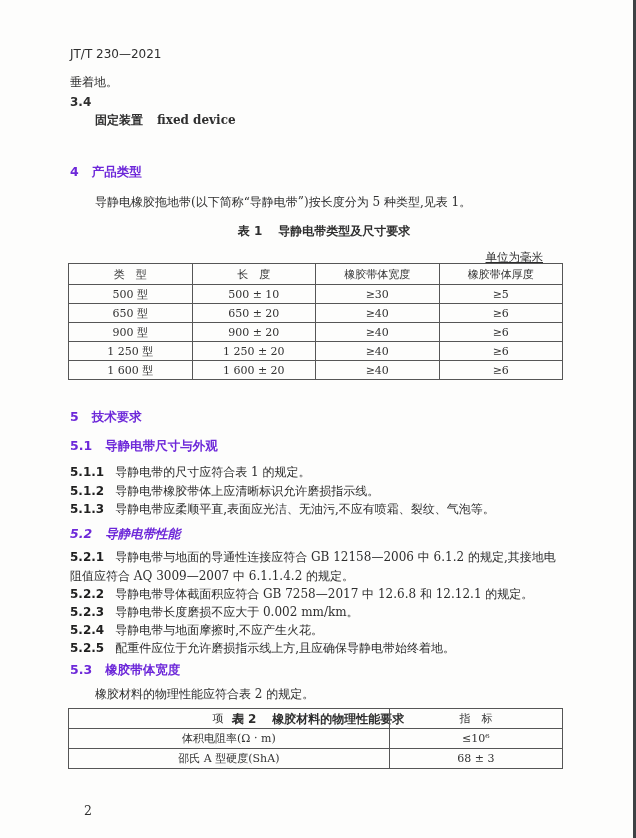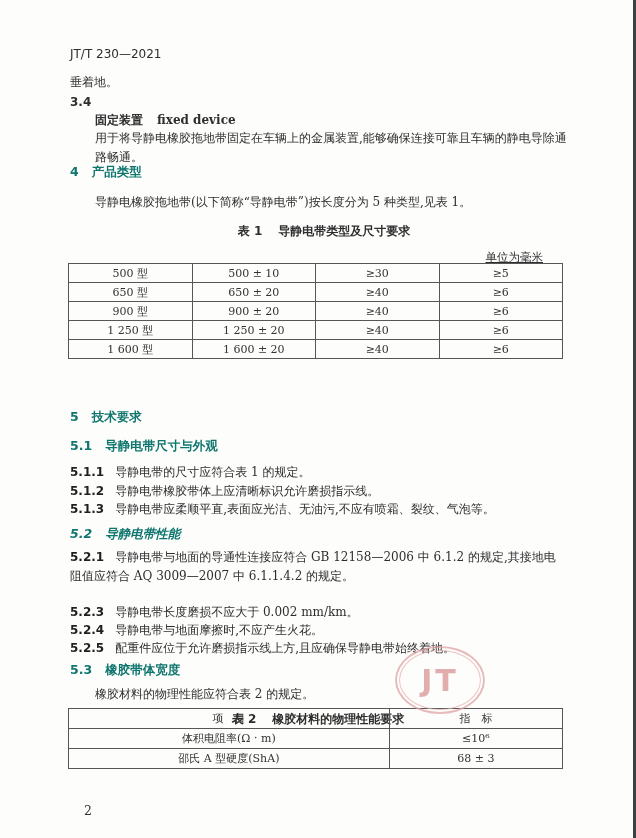--- a/index.html
+++ b/index.html
@@ -6,21 +6,21 @@
   .page {
     position:relative; width:636px; height:838px; margin:0 auto;
     background:#fdfdfc; overflow:hidden;
     font-family:"DejaVu Serif","Liberation Serif",serif;
     color:#2e2e2e;
   }
   .edge-right { position:absolute; right:0; top:0; width:3px; height:838px; background:#3e4245; }
   .blk { position:absolute; font-size:12px; line-height:19px; z-index:1; }
   .sans { font-family:"DejaVu Sans","Liberation Sans",sans-serif; }
   .bold { font-weight:bold; }
-  .heading { font-size:12.5px; color:#0f766e; }
+  .heading { font-size:12.5px; color:#6d28d9; }
   .heading .hnum { margin-right:13px; }
   .clause { width:497px; }
   .clause .cnum { font-family:"DejaVu Sans","Liberation Sans",sans-serif; font-weight:bold; margin-right:11px; font-size:12px; color:#1f1f1f; }
   .indent { left:95px; }
   .margin { left:70px; }
   .center-blk { left:0; width:636px; text-align:center; }
   .unit-note { left:68px; width:495px; text-align:right; padding-right:20px; box-sizing:border-box; font-size:11.5px; }
   .tbl { position:absolute; left:68px; width:495px; border-collapse:collapse; table-layout:fixed;
          font-size:11px; color:#333; z-index:1; border:1.5px solid #4a4a4a; }
   .tbl td { border:1px solid #565656; text-align:center; vertical-align:middle; padding:0; overflow:hidden; white-space:nowrap; }
@@ -44,34 +44,39 @@
   <div class="edge-right"></div>
 
   <div class="blk sans margin" style="top:45px;">JT/T 230—2021</div>
 
   <div class="blk margin" style="top:73px;">垂着地。</div>
 
   <div class="blk sans bold margin" style="top:93px;">3.4</div>
   <div class="blk indent" style="top:111px;">
     <span class="sans bold">固定装置</span><span style="display:inline-block;width:14px;"></span><span class="bold">fixed device</span>
   </div>
-  <div class="blk indent" style="top:129px; width:480px;">用于将导静电橡胶拖地带固定在车辆上的金属装置,能够确保连接可靠且车辆的静电导除通路畅通。</div>
 
   <div class="blk sans bold heading margin" style="top:162px;">
     <span class="hnum">4</span><span>产品类型</span>
   </div>
   <div class="blk indent" style="top:193px; width:480px;">导静电橡胶拖地带(以下简称“导静电带”)按长度分为 5 种类型,见表 1。</div>
 
   <div class="blk sans bold center-blk" style="top:222px;padding-left:6px;">
     <span>表 1</span><span style="display:inline-block;width:16px;"></span><span>导静电带类型及尺寸要求</span>
   </div>
   <div class="blk unit-note" style="top:248px;text-decoration:underline;">单位为毫米</div>
 
   <table class="tbl tbl1">
     <tbody>
+        <tr class="hdr">
+      <td style="width:25%;">类　型</td>
+      <td style="width:25%;">长　度</td>
+      <td style="width:25%;">橡胶带体宽度</td>
+      <td style="width:25%;">橡胶带体厚度</td>
+    </tr>
     <tr>
       <td>500 型</td>
       <td>500 ± 10</td>
       <td>≥30</td>
       <td>≥5</td>
     </tr>
     <tr>
       <td>650 型</td>
       <td>650 ± 20</td>
       <td>≥40</td>
@@ -114,20 +119,23 @@
   <div class="blk clause margin" style="top:500px;">
     <span class="cnum">5.1.3</span><span>导静电带应柔顺平直,表面应光洁、无油污,不应有喷霜、裂纹、气泡等。</span>
   </div>
 
   <div class="blk sans bold heading margin" style="top:524px;font-style:italic;">
     <span class="hnum">5.2</span><span>导静电带性能</span>
   </div>
   <div class="blk clause margin" style="top:548px; line-height:18.5px;">
     <span class="cnum">5.2.1</span><span>导静电带与地面的导通性连接应符合 GB 12158—2006 中 6.1.2 的规定,其接地电阻值应符合 AQ 3009—2007 中 6.1.1.4.2 的规定。</span>
   </div>
+  <div class="blk clause margin" style="top:585px;">
+    <span class="cnum">5.2.2</span><span>导静电带导体截面积应符合 GB 7258—2017 中 12.6.8 和 12.12.1 的规定。</span>
+  </div>
   <div class="blk clause margin" style="top:603px;">
     <span class="cnum">5.2.3</span><span>导静电带长度磨损不应大于 0.002 mm/km。</span>
   </div>
   <div class="blk clause margin" style="top:621px;">
     <span class="cnum">5.2.4</span><span>导静电带与地面摩擦时,不应产生火花。</span>
   </div>
   <div class="blk clause margin" style="top:639px;">
     <span class="cnum">5.2.5</span><span>配重件应位于允许磨损指示线上方,且应确保导静电带始终着地。</span>
   </div>
 
@@ -150,20 +158,15 @@
       <td>体积电阻率(Ω · m)</td>
       <td>≤10⁶</td>
     </tr>
     <tr>
       <td>邵氏 A 型硬度(ShA)</td>
       <td>68 ± 3</td>
     </tr>
   </tbody>
     </table>
 
-  <div class="watermark">
-    <div class="wm-outer"></div>
-    <div class="wm-inner"></div>
-    <div class="wm-text">JT</div>
-  </div>
 
   <div class="blk pgnum">2</div>
 </div>
 
 </body></html>

